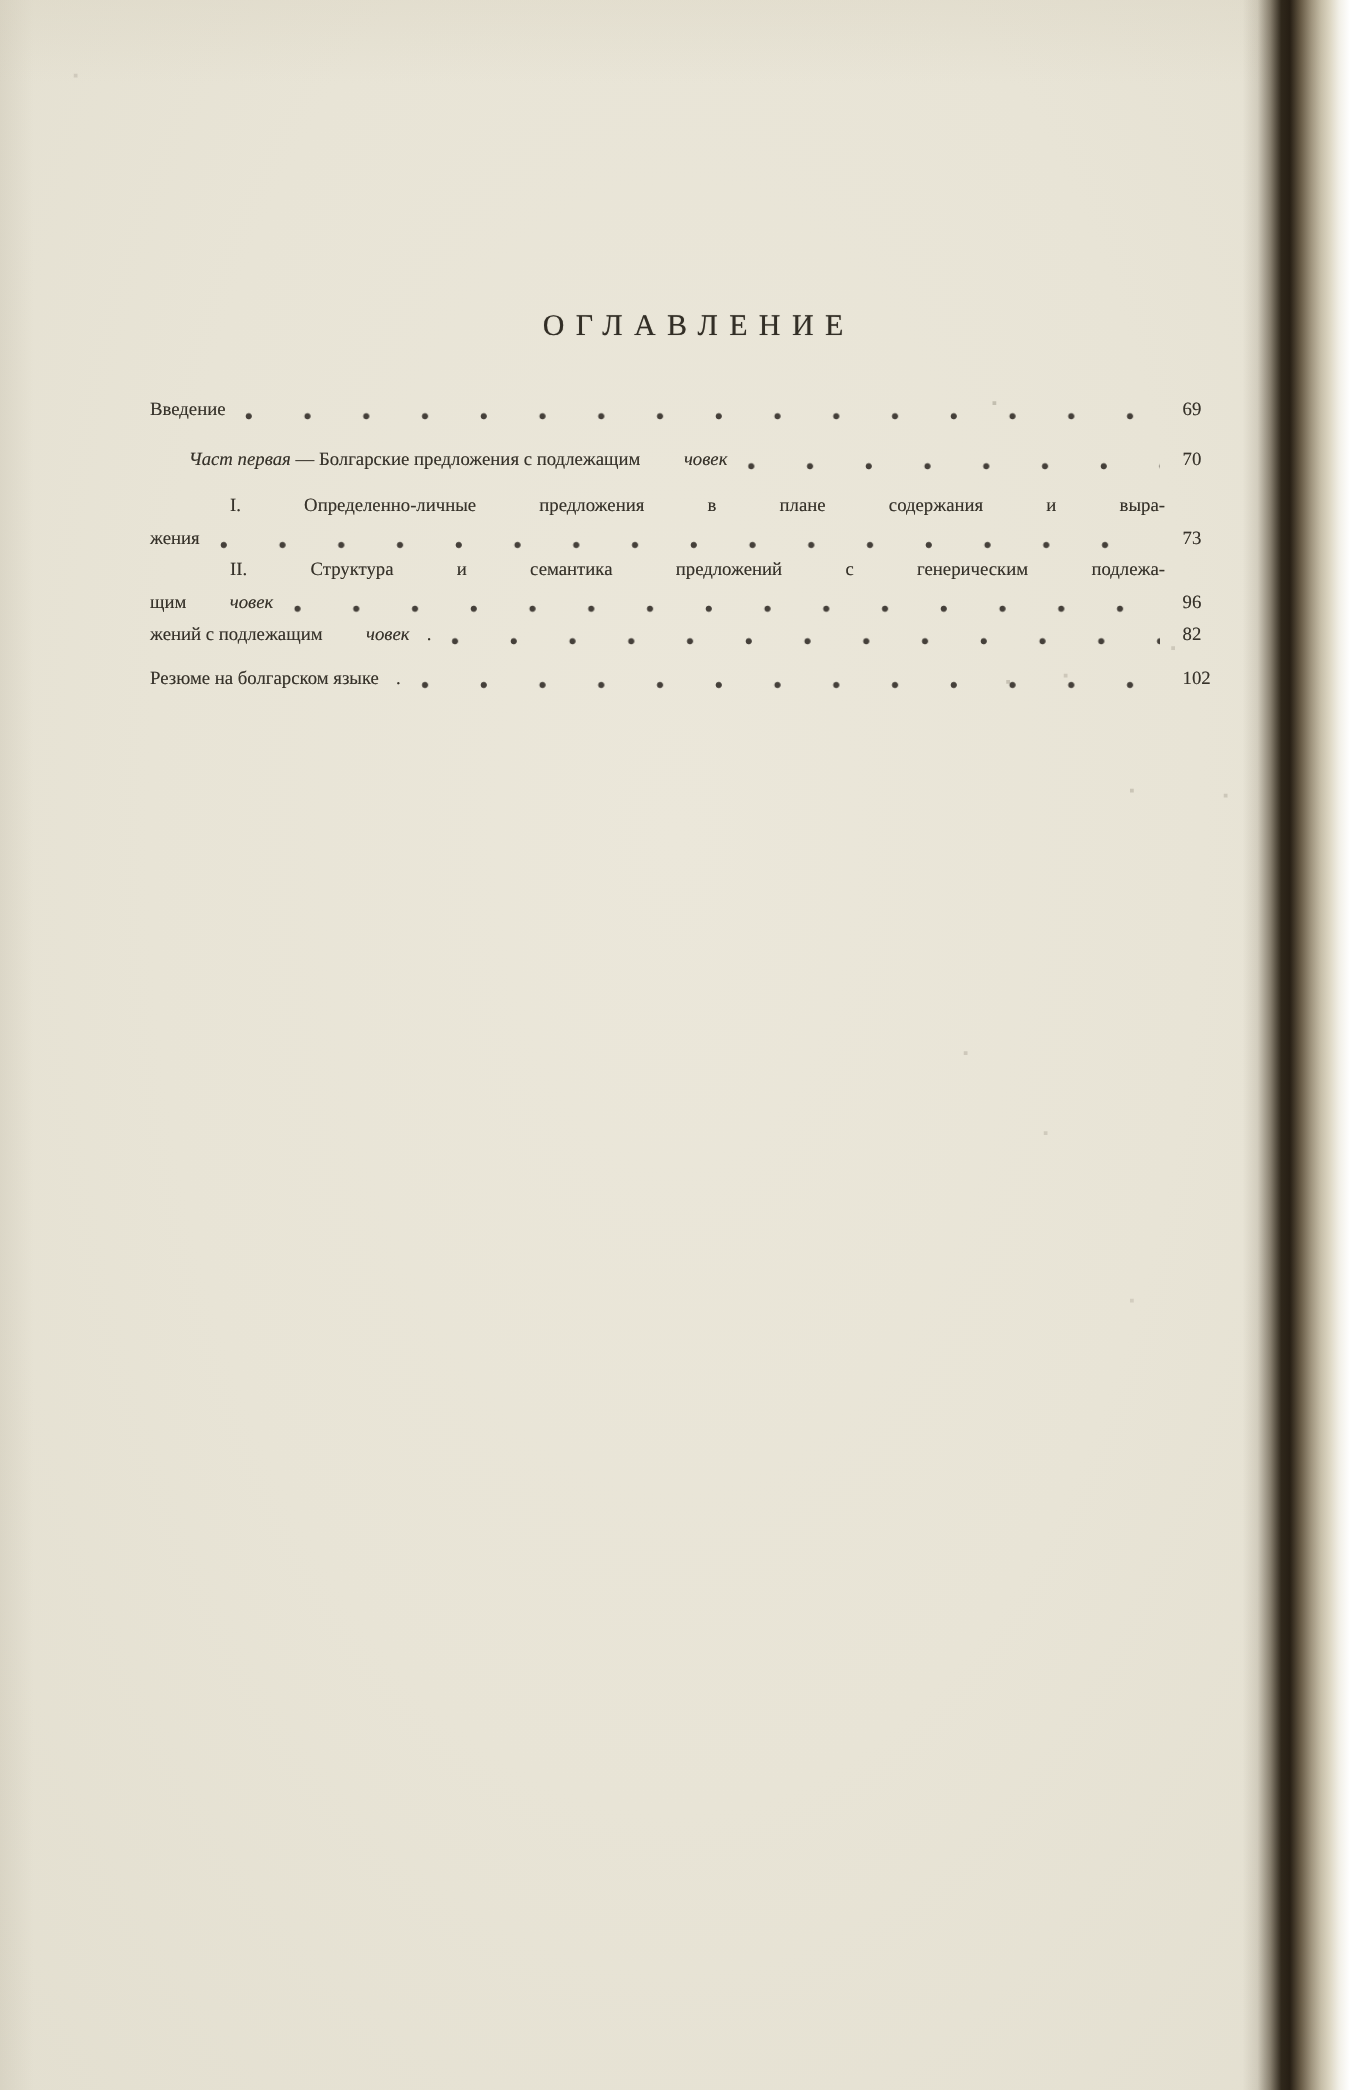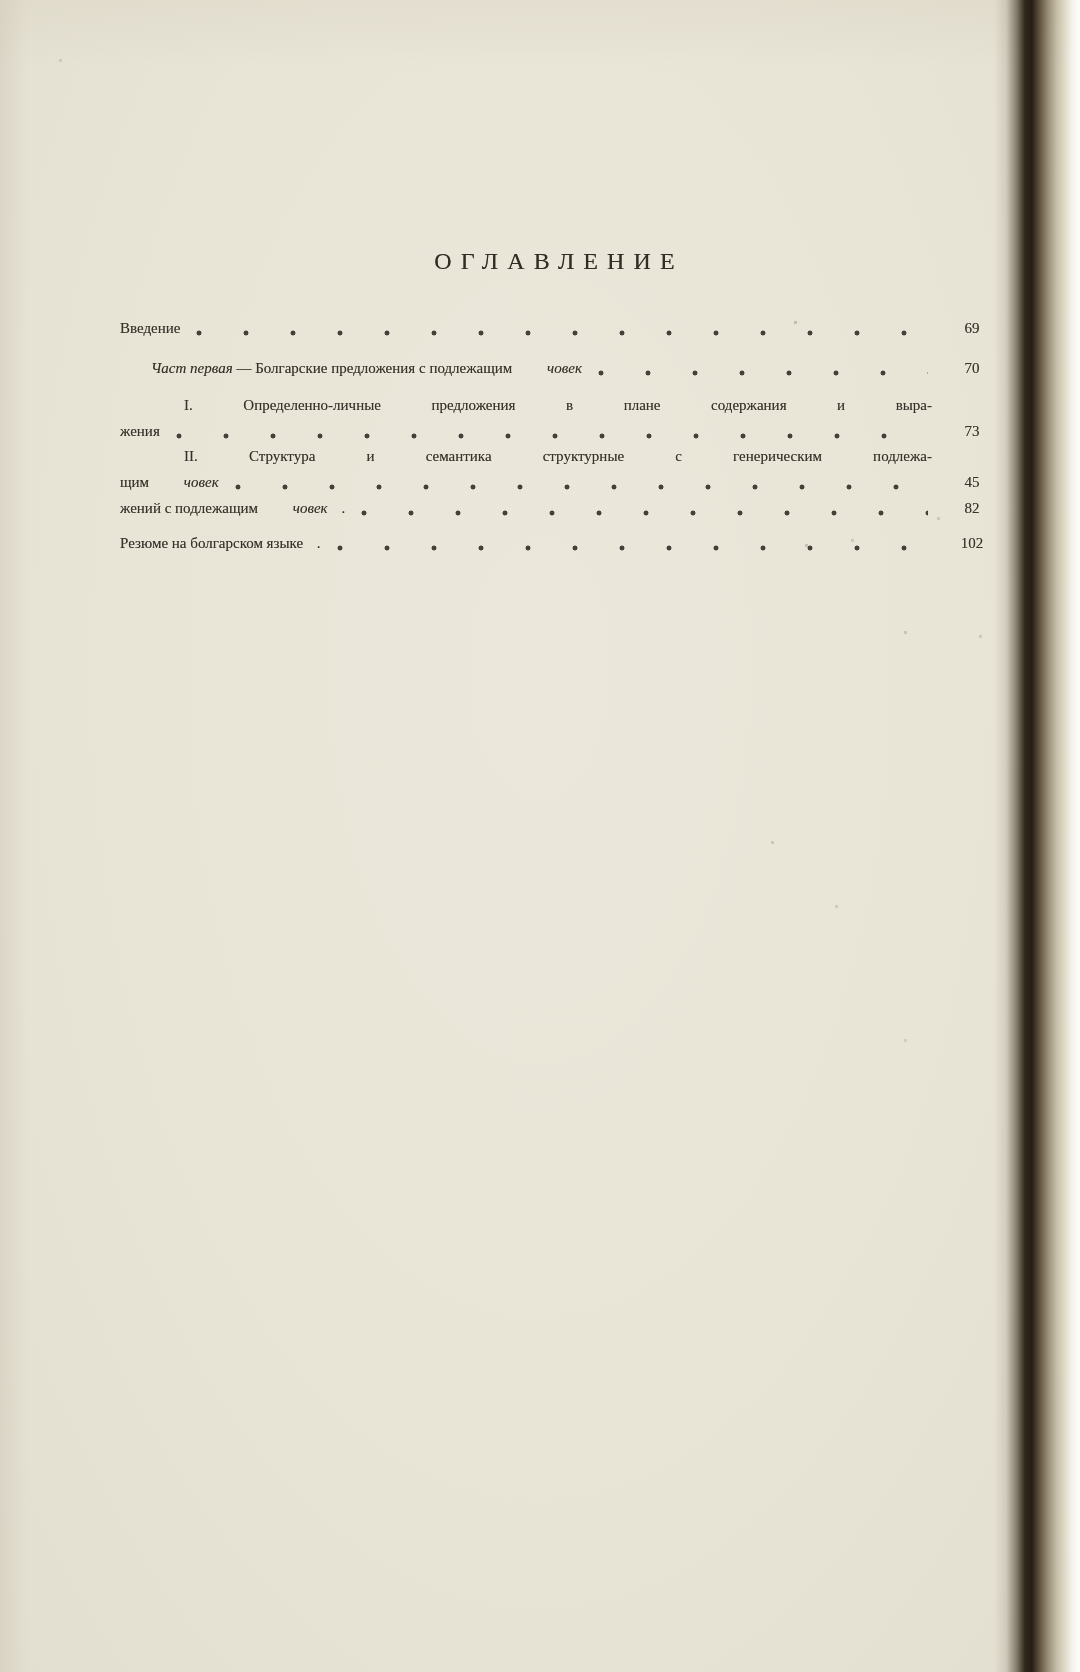--- a/index.html
+++ b/index.html
@@ -48,21 +48,21 @@
     height: 6px;
     margin: 0 18px 5px 16px;
     background-image: radial-gradient(circle at 3px 3px, #45403a 2.1px, rgba(0,0,0,0) 2.8px);
     background-size: 47px 6px;
     background-repeat: repeat-x;
   }
   .trail { margin-left: 10px; }
   .pagenum {
     flex: 0 0 auto;
     width: 52px;
-    text-align: center;
+    text-align: left;
     white-space: nowrap;
   }
   .para { margin: 0; }
   .pline {
     line-height: 25px;
     padding-left: 64px;
     padding-right: 66px;
     text-align: justify;
     -moz-text-align-last: justify;
     text-align-last: justify;
@@ -132,25 +132,25 @@
       <div class="para">
         <div class="pline">I. Определенно-личные предложения в плане содержания и выра-</div>
         <div class="row">
           <span class="label">жения</span>
           <span class="leader"></span>
           <span class="pagenum">73</span>
         </div>
       </div>
 
       <div class="para">
-        <div class="pline">II. Структура и семантика структурные с генерическим подлежа-</div>
+        <div class="pline">II. Структура и семантика предложений с генерическим подлежа-</div>
         <div class="row">
           <span class="label"><span>щим</span> <i class="it">човек</i></span>
           <span class="leader"></span>
-          <span class="pagenum">45</span>
+          <span class="pagenum">96</span>
         </div>
       </div>
 
       <div class="para mb10">
         <div class="row">
           <span class="label"><span>жений с подлежащим</span> <i class="it">човек</i> <span class="trail">.</span></span>
           <span class="leader"></span>
           <span class="pagenum">82</span>
         </div>
       </div>

